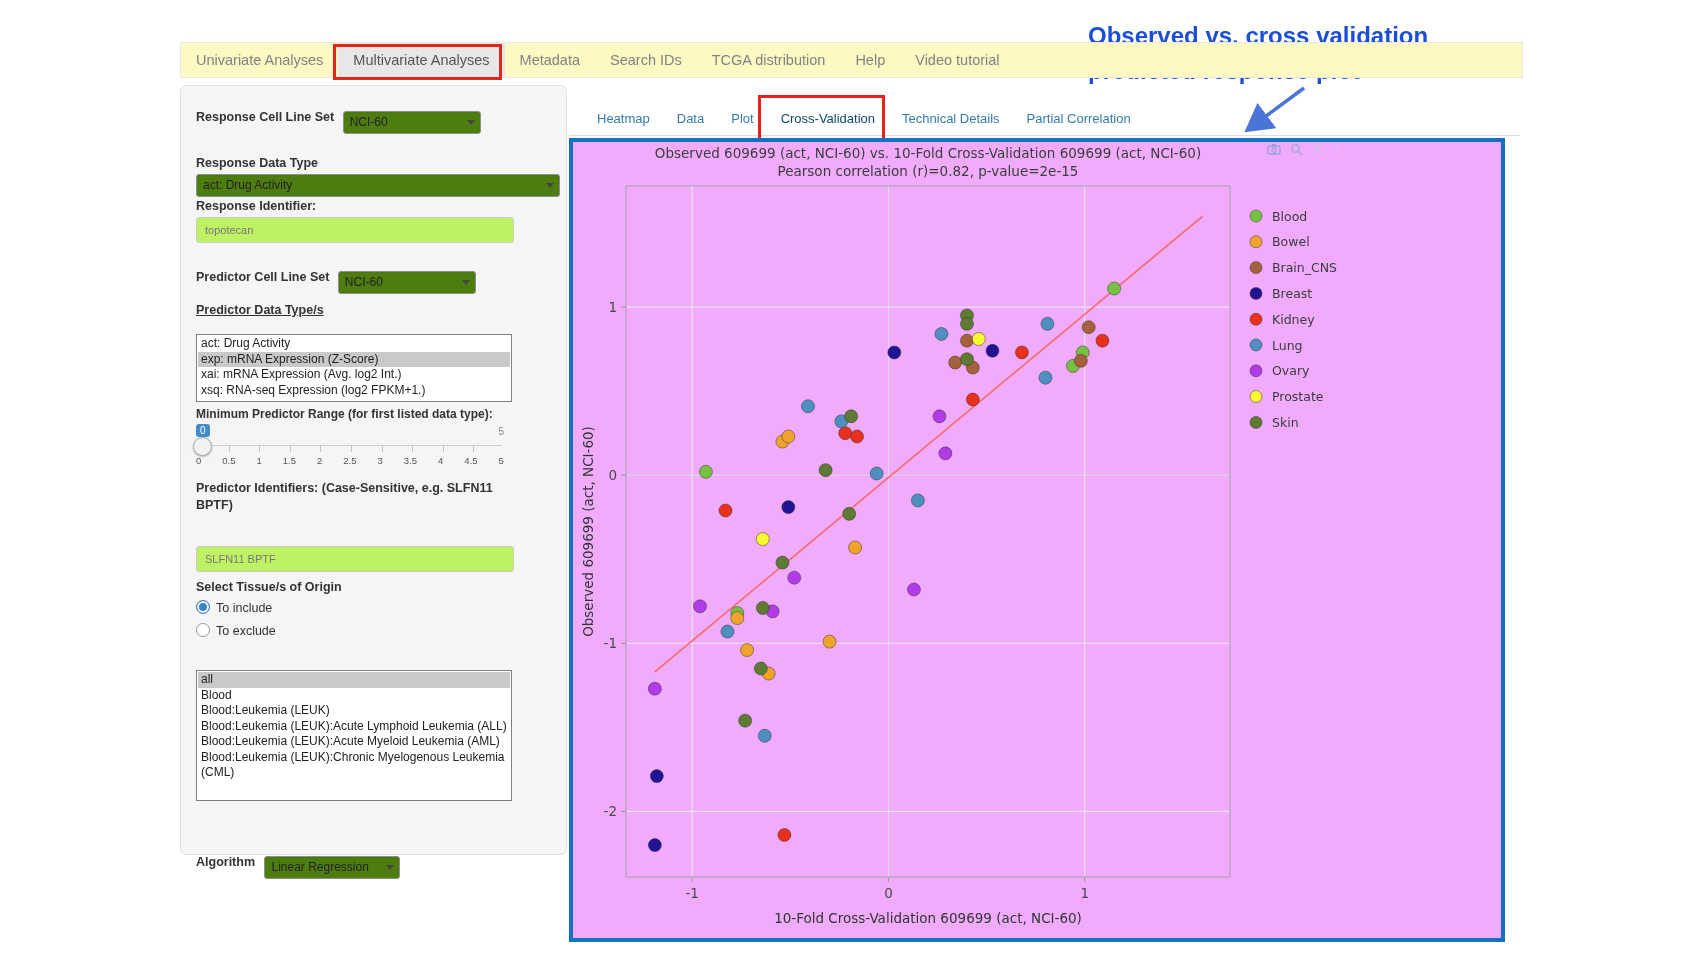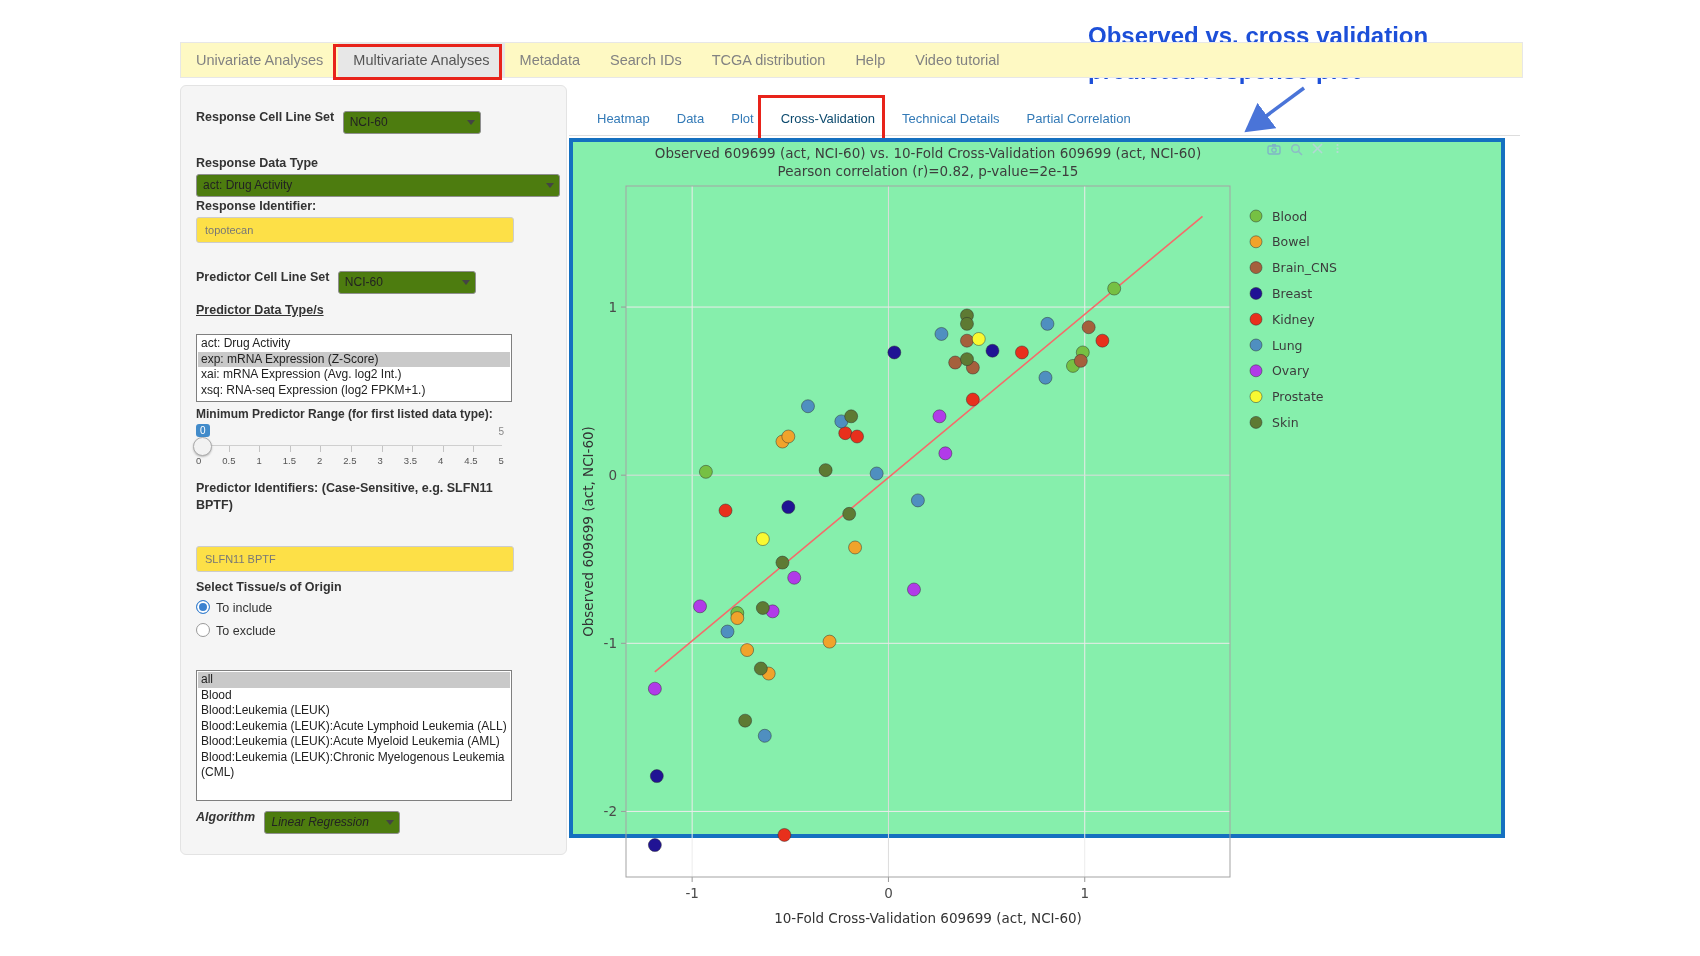--- a/index.html
+++ b/index.html
@@ -13,21 +13,21 @@
   #note{left:1088px;top:18px;width:420px;font-size:24px;font-weight:bold;color:#1c4fd8;line-height:35px;}
   .redbox{border:3px solid #e8231a;background:transparent;pointer-events:none;}
   
   #sidebar{left:180px;top:85px;width:385px;height:768px;background:#f5f5f5;border:1px solid #e3e3e3;border-radius:6px;}
   #sidebar .fld{position:absolute;left:15px;width:348px;}
   .lbl{font-size:12.5px;font-weight:bold;color:#333;}
   .selectbox{background:#4d7c0f;border:1px solid #8f8f8f;border-radius:3px;height:21px;line-height:20px;
     font-size:12px;color:#222;padding:0 18px 0 6px;position:relative;box-shadow:inset 0 1px 1px rgba(0,0,0,.04);}
   .selectbox .chev{position:absolute;right:5px;top:8px;width:0;height:0;border-left:4px solid transparent;
     border-right:4px solid transparent;border-top:5px solid #444;}
-  .inputbox{background:#fde047;border:1px solid #ccc;border-radius:3px;height:24px;line-height:24px;
+  .inputbox{background:#bef264;border:1px solid #ccc;border-radius:3px;height:24px;line-height:24px;
     font-size:11px;color:#777;padding:0 8px;}
   .listbox{background:#fff;border:1px solid #7f7f7f;font-size:12px;color:#222;overflow:hidden;padding:1px;}
   .opt{line-height:15.5px;padding:0 3px;white-space:normal;}
   .opt.sel{background:#c9c9c9;}
   .radio-row{font-size:12.5px;color:#333;margin-bottom:8px;}
   .rdot{display:inline-block;width:12px;height:12px;border-radius:50%;border:1px solid #999;background:#fff;
     vertical-align:-2px;margin-right:6px;position:relative;}
   .rdot.on{border-color:#3b82d0;background:#3b82d0;box-shadow:inset 0 0 0 2px #fff;}
   
   .sl-badge{display:inline-block;background:#428bca;color:#fff;font-size:10px;border-radius:3px;
@@ -38,21 +38,21 @@
     background:repeating-linear-gradient(to right,#c4c4c4 0 1px,transparent 1px 30.6px);}
   .sl-handle{position:absolute;left:-3px;top:13px;width:17px;height:17px;border-radius:50%;
     background:#f2f2f2;border:1px solid #ababab;box-shadow:0 1px 2px rgba(0,0,0,.25);}
   .sl-ticks{position:absolute;left:0;right:0;top:31px;display:flex;justify-content:space-between;
     font-size:9.5px;color:#555;}
   
   #tabbar{left:569px;top:104px;width:951px;height:32px;border-bottom:1px solid #ddd;padding-left:28px;box-sizing:border-box;}
   .tab{display:inline-block;font-size:13px;color:#337ab7;margin-right:27px;line-height:30px;cursor:pointer;}
   .tab.active{color:#0c4a6e;}
   
-  #card{left:569px;top:138px;width:936px;height:700px;border:4px solid #1570c0;box-sizing:border-box;background:#86efac;}
+  #card{left:569px;top:138px;width:936px;height:804px;border:4px solid #1570c0;box-sizing:border-box;background:#f0abfc;}
   .ptitle{position:absolute;left:5px;width:700px;text-align:center;font-size:13.5px;color:#3d3d3d;
     font-family:"DejaVu Sans",sans-serif;}
   #modebar{position:absolute;left:694px;top:1px;display:flex;gap:9px;opacity:.75;}
   #modebar svg{display:block;}
   text{font-family:"DejaVu Sans",sans-serif;}
 </style>
 </head>
 <body>
 
 <div id="note" class="abs">
@@ -133,21 +133,21 @@
     </div>
   <div class="fld listbox" style="top:584px;width:312px;height:127px;" id="tissue-list">
       <div class="opt sel">all</div>
       <div class="opt">Blood</div>
       <div class="opt">Blood:Leukemia (LEUK)</div>
       <div class="opt">Blood:Leukemia (LEUK):Acute Lymphoid Leukemia (ALL)</div>
       <div class="opt">Blood:Leukemia (LEUK):Acute Myeloid Leukemia (AML)</div>
       <div class="opt">Blood:Leukemia (LEUK):Chronic Myelogenous Leukemia (CML)</div>
     </div>
 
-  <div class="fld" style="top:721px;font-style:italic;">
+  <div class="fld" style="top:766px;">
     <span class="lbl">Algorithm</span>
     <span class="selectbox" style="display:inline-block;width:110px;margin-left:5px;vertical-align:-5px;">
       <span>Linear Regression</span>
       <span class="chev"></span>
     </span>
   </div>
 </aside>
 
 <div id="tabbar" class="abs"><div class="tab">Heatmap</div><div class="tab">Data</div><div class="tab">Plot</div><div class="tab active">Cross-Validation</div><div class="tab">Technical Details</div><div class="tab">Partial Correlation</div></div>
 <div class="redbox abs" style="left:758px;top:95px;width:121px;height:44px;"></div>

